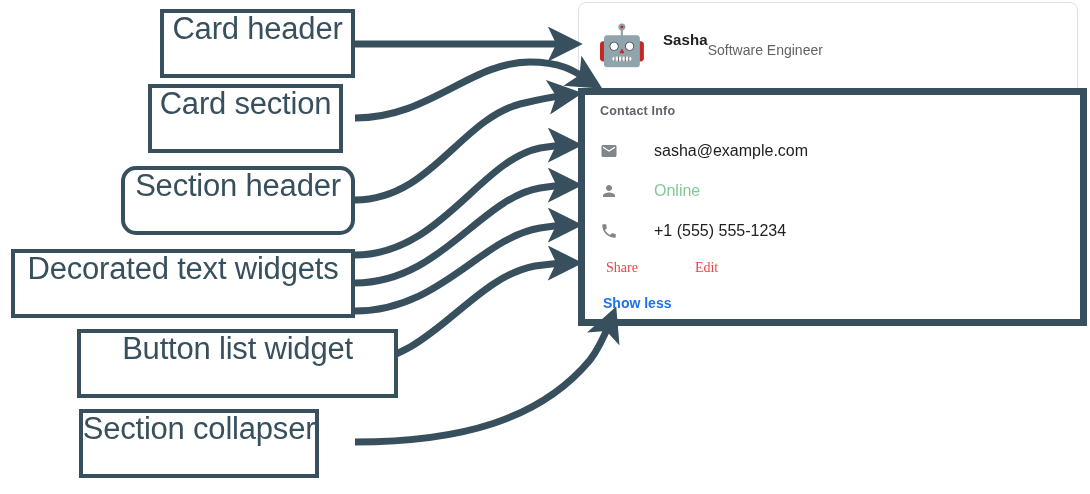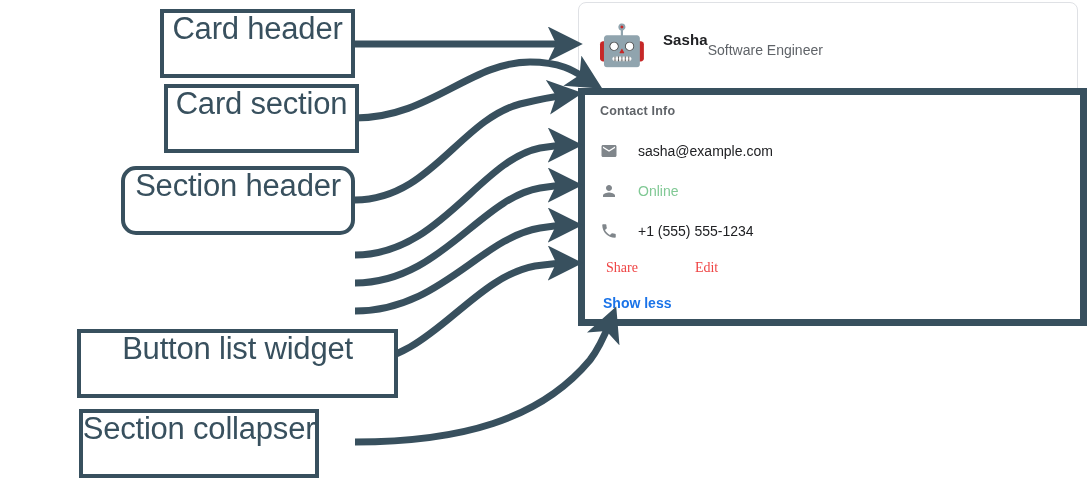--- a/index.html
+++ b/index.html
@@ -136,22 +136,22 @@
   .kv-icon {
     width: 24px;
     flex: 0 0 24px;
     display: flex;
     align-items: center;
     justify-content: flex-start;
     color: #80868b;
   }
   .kv-icon svg { display: block; }
   .kv-text {
-    margin-left: 14px;
-    font-size: 14px;
+    margin-left: 30px;
+    font-size: 16px;
     color: #202124;
     line-height: 20px;
   }
   .kv-text.status-online { color: #81c995; }
 
   .button-list {
     display: flex;
     align-items: center;
     height: 34px;
     margin-left: 6px;
@@ -209,28 +209,31 @@
 
     <path d="M355,363 C430,363 470,278 535,266 C550,264 559,263 566,263" fill="none" stroke="#38505e" stroke-width="7" marker-end="url(#ah)"></path>
 
     <path d="M355,442 C460,442 540,420 590,360 C600,347 606,332 610,322" fill="none" stroke="#38505e" stroke-width="7" marker-end="url(#ah)"></path>
   </svg>
 
   <div class="label-box" style="left:160px;  top:9px;   width:195px; height:69px;">
     <span>Card header</span>
   </div>
 
-  <div class="label-box" style="left:164px;  top:84px;  width:195px; height:69px;">
+  <div class="label-box" style="left:148px;  top:84px;  width:195px; height:69px;">
     <span>Card section</span>
   </div>
 
   <div class="label-box" style="left:121px;  top:166px; width:234px; height:69px;border-radius:15px;">
     <span>Section header</span>
   </div>
 
+  <div class="label-box" style="left:11px;   top:249px; width:344px; height:69px;">
+    <span>Decorated text widgets</span>
+  </div>
 
   <div class="label-box" style="left:77px;   top:329px; width:321px; height:69px;">
     <span>Button list widget</span>
   </div>
 
   <div class="label-box" style="left:79px;   top:409px; width:240px; height:69px;">
     <span>Section collapser</span>
   </div>
 
   <div id="card-wrap">

